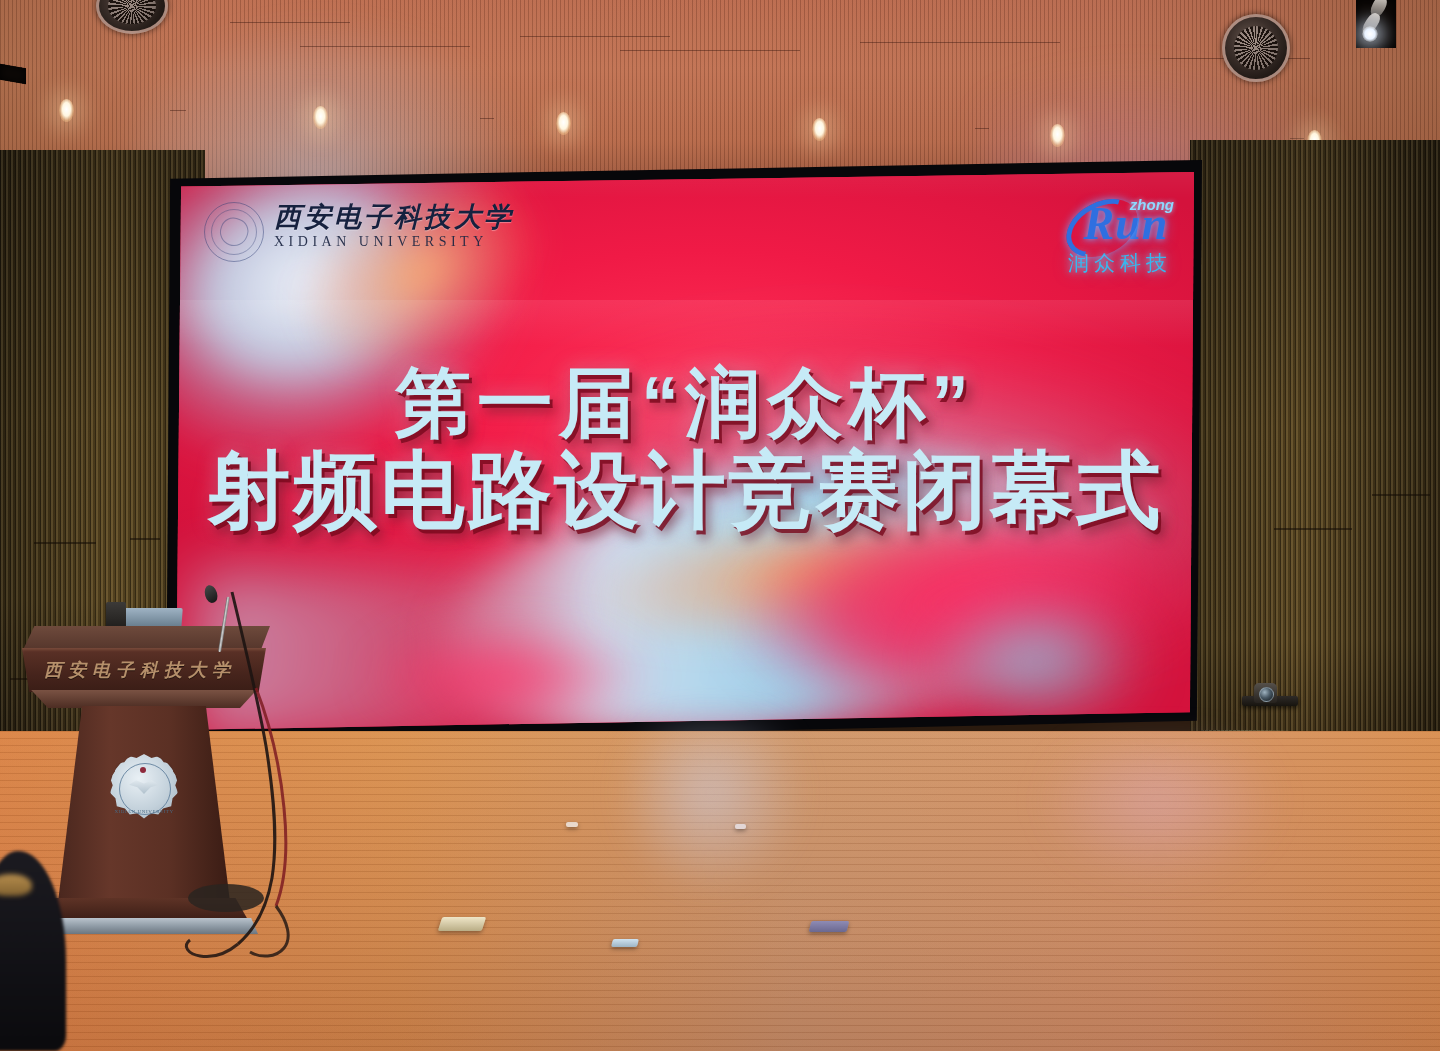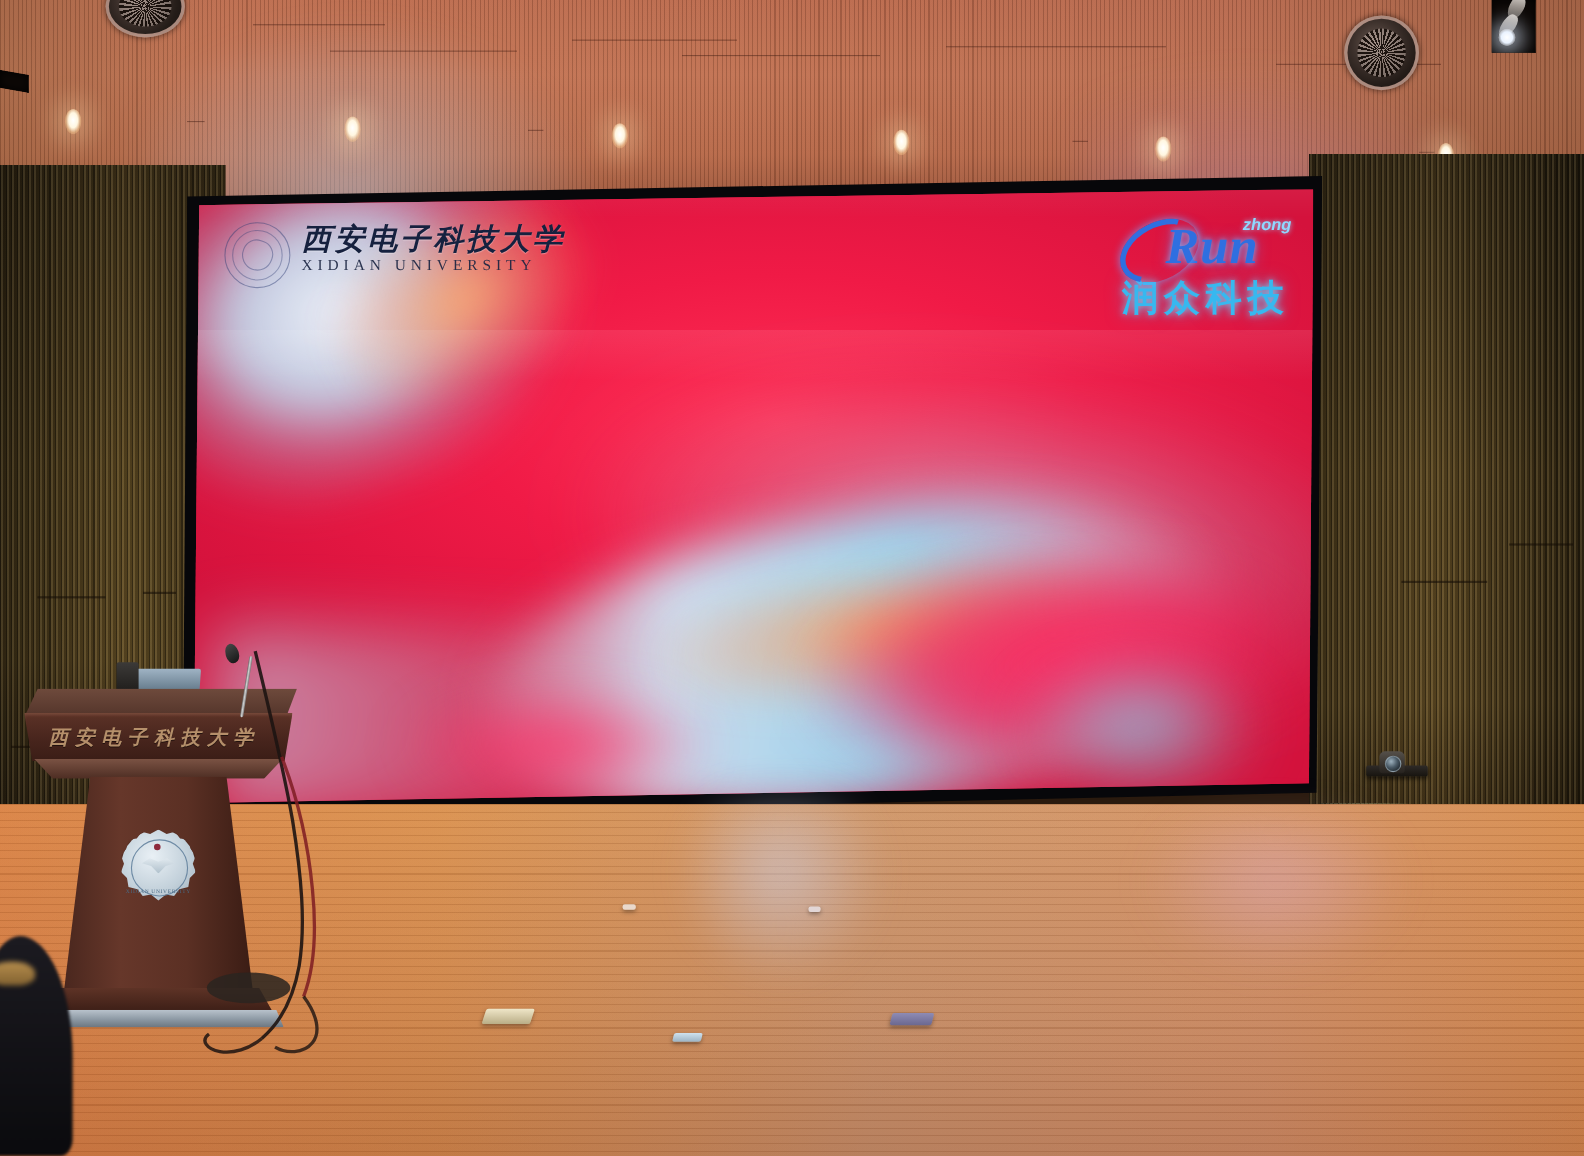--- a/index.html
+++ b/index.html
@@ -238,21 +238,21 @@
     box-shadow:0 0 8px rgba(110,170,255,.8);
   }
   .run-zhong{
     position:absolute;right:-2px;top:-4px;
     font-family:"Liberation Sans",sans-serif;
     font-size:15px;font-style:italic;font-weight:700;color:#8fd8ff;
     text-shadow:0 0 5px rgba(140,215,255,.9);
   }
   .run-cn{
     font-family:"Liberation Sans",sans-serif;
-    font-size:33px;font-weight:700;letter-spacing:5px;color:#37b8ef;
+    font-size:21px;font-weight:400;letter-spacing:5px;color:#37b8ef;
     text-shadow:0 0 7px rgba(110,215,255,.95), 0 0 16px rgba(70,180,255,.6);
     margin-top:1px;
   }
 
   
   .headline{
     position:absolute;text-align:center;width:100%;
     font-family:"Liberation Sans",sans-serif;
     font-weight:700;
     color:#c6eaf6;
@@ -510,20 +510,24 @@
 
     <div class="run-logo" style="right:22px;top:28px;">
       <div class="run-top">
         <div class="run-swoosh"></div>
         <span class="run-word">Run</span>
         <span class="run-zhong">zhong</span>
       </div>
       <div class="run-cn">润众科技</div>
     </div>
 
+    <div class="headline" style="top:192px;">
+      <span class="l1">第一届“润众杯”</span>
+      <span class="l2">射频电路设计竞赛闭幕式</span>
+    </div>
   </div>
 
   <div class="wainscot" style="left:148px;top:734px;width:1070px;height:54px;
        clip-path:polygon(0 6%, 100% 0, 100% 86%, 0 100%);">
     <div class="wainscot-slats"></div>
     <div class="wainscot-shadow"></div>
   </div>
   <div class="wainscot" style="left:1200px;top:730px;width:250px;height:46px;
        clip-path:polygon(0 0, 100% 6%, 100% 92%, 0 100%);">
     <div class="wainscot-slats"></div>

